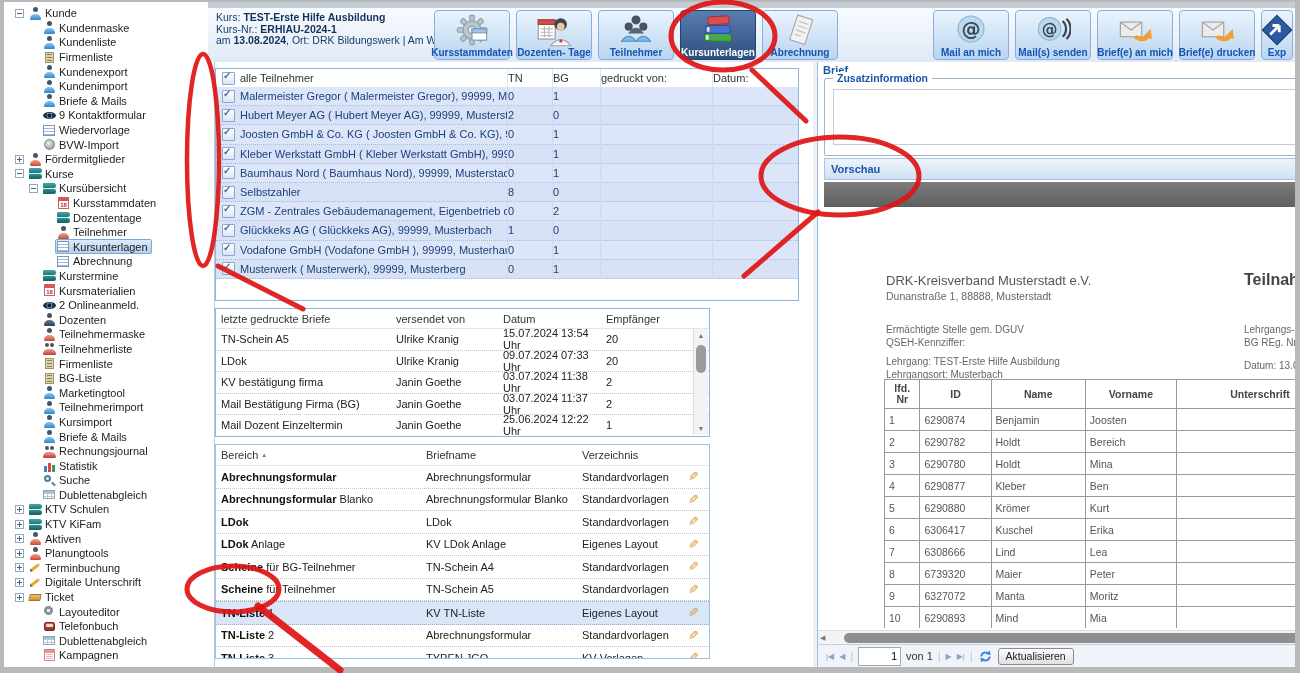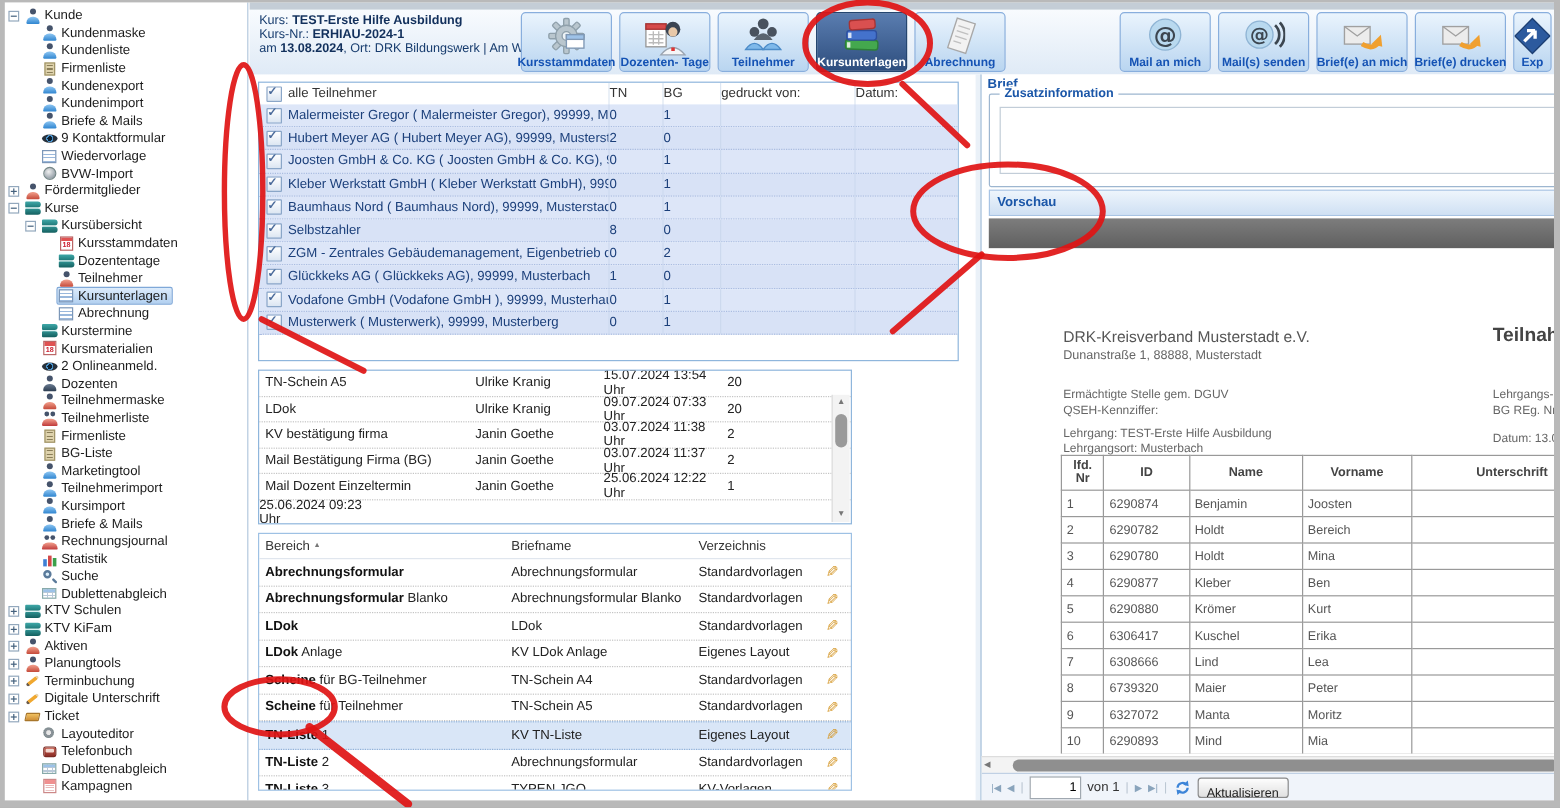--- a/index.html
+++ b/index.html
@@ -6,21 +6,21 @@
   .page{position:relative;width:1300px;height:673px;background:#fff;overflow:hidden;
         font-family:"Liberation Sans",sans-serif;font-size:11px;color:#222;}
   
   .edge{position:absolute;background:#b9b9b9;z-index:40;}
   .edge-top{left:0;top:0;width:1300px;height:2px;}
   .edge-left{left:0;top:0;width:4px;height:673px;}
   .edge-right{right:0;top:0;width:5px;height:673px;}
   .edge-bottom{left:0;bottom:0;width:1300px;height:6px;}
 
   
-  .sidebar{position:absolute;left:4px;top:2px;width:203px;height:665px;background:#fff;
+  .sidebar{position:absolute;left:12px;top:2px;width:203px;height:665px;background:#fff;
            border-right:1px solid #b3c9de;overflow:hidden;padding-top:4px;box-sizing:border-box;}
   .tree-item{display:flex;align-items:center;height:14.6px;white-space:nowrap;cursor:default;}
   .lv0{padding-left:3px}.lv1{padding-left:17px}.lv2{padding-left:31px}
   .expander{width:9px;height:9px;flex:none;position:relative;margin-right:3px;box-sizing:border-box;}
   .exp-minus,.exp-plus{border:1px solid #93a8bd;background:#fff;}
   .exp-minus::before,.exp-plus::before{content:"";position:absolute;left:1px;top:3px;width:5px;height:1px;background:#45627e;}
   .exp-plus::after{content:"";position:absolute;left:3px;top:1px;width:1px;height:5px;background:#45627e;}
   .exp-none{visibility:hidden;}
   .tree-inner{display:flex;align-items:center;gap:3px;padding:0 3px 0 1px;border:1px solid transparent;}
   .tree-item.selected .tree-inner{background:linear-gradient(#dcebfb,#b2d0f0);border:1px solid #7fa8d8;border-radius:2px;}
@@ -139,21 +139,21 @@
   .hscroll .arr{position:absolute;left:2px;top:0;font-size:7px;color:#777;line-height:14px;}
   .hscroll .thumb{position:absolute;left:26px;top:2px;right:2px;height:10px;background:#8f8f8f;border-radius:5px;}
   .pagerbar{position:absolute;left:0;top:582px;width:483px;height:23px;background:#f0f4fa;border-top:1px solid #c0d0e4;
             display:flex;align-items:center;gap:5px;padding-left:8px;box-sizing:border-box;}
   .pg-ic{color:#8aa4bc;font-size:8px;cursor:pointer;}
   .pg-sep{color:#b8c4d0;font-size:10px;}
   .pg-input{width:36px;height:15px;border:1px solid #a0a8b0;font-size:10.5px;text-align:right;padding-right:3px;}
   .pg-of{color:#333;font-size:11px;}
   .refresh-btn{display:flex;align-items:center;cursor:pointer;}
   .akt-btn{background:linear-gradient(#fdfdfd,#e0e0e0);border:1px solid #8a8a8a;border-radius:3px;
-           font-size:10.5px;color:#222;padding:6px 7px;height:17px;cursor:pointer;font-family:"Liberation Sans",sans-serif;}
+           font-size:10.5px;color:#222;padding:1px 7px;height:17px;cursor:pointer;font-family:"Liberation Sans",sans-serif;}
 
   
   .annot{position:absolute;left:0;top:0;width:1300px;height:673px;z-index:50;pointer-events:none;}
 </style>
 </head>
 <body>
 
 <div class="page">
 
   <div class="sidebar">
@@ -773,20 +773,26 @@
           <span class="p-c1">Musterwerk ( Musterwerk), 99999, Musterberg</span>
           <span class="p-c2">0</span>
           <span class="p-c3">1</span>
           <span class="p-c4"></span>
           <span class="p-c5"></span>
         </div>
       </div>
   </div>
 
   <div class="panel letters">
+    <div class="l-head">
+      <span class="l-c0">letzte gedruckte Briefe</span>
+      <span class="l-c1">versendet von</span>
+      <span class="l-c2">Datum</span>
+      <span class="l-c3">Empfänger</span>
+    </div>
     <div>
 
         <div class="l-row">
           <span class="l-c0">TN-Schein A5</span>
           <span class="l-c1">Ulrike Kranig</span>
           <span class="l-c2">15.07.2024 13:54 Uhr</span>
           <span class="l-c3">20</span>
         </div>
 
         <div class="l-row">

